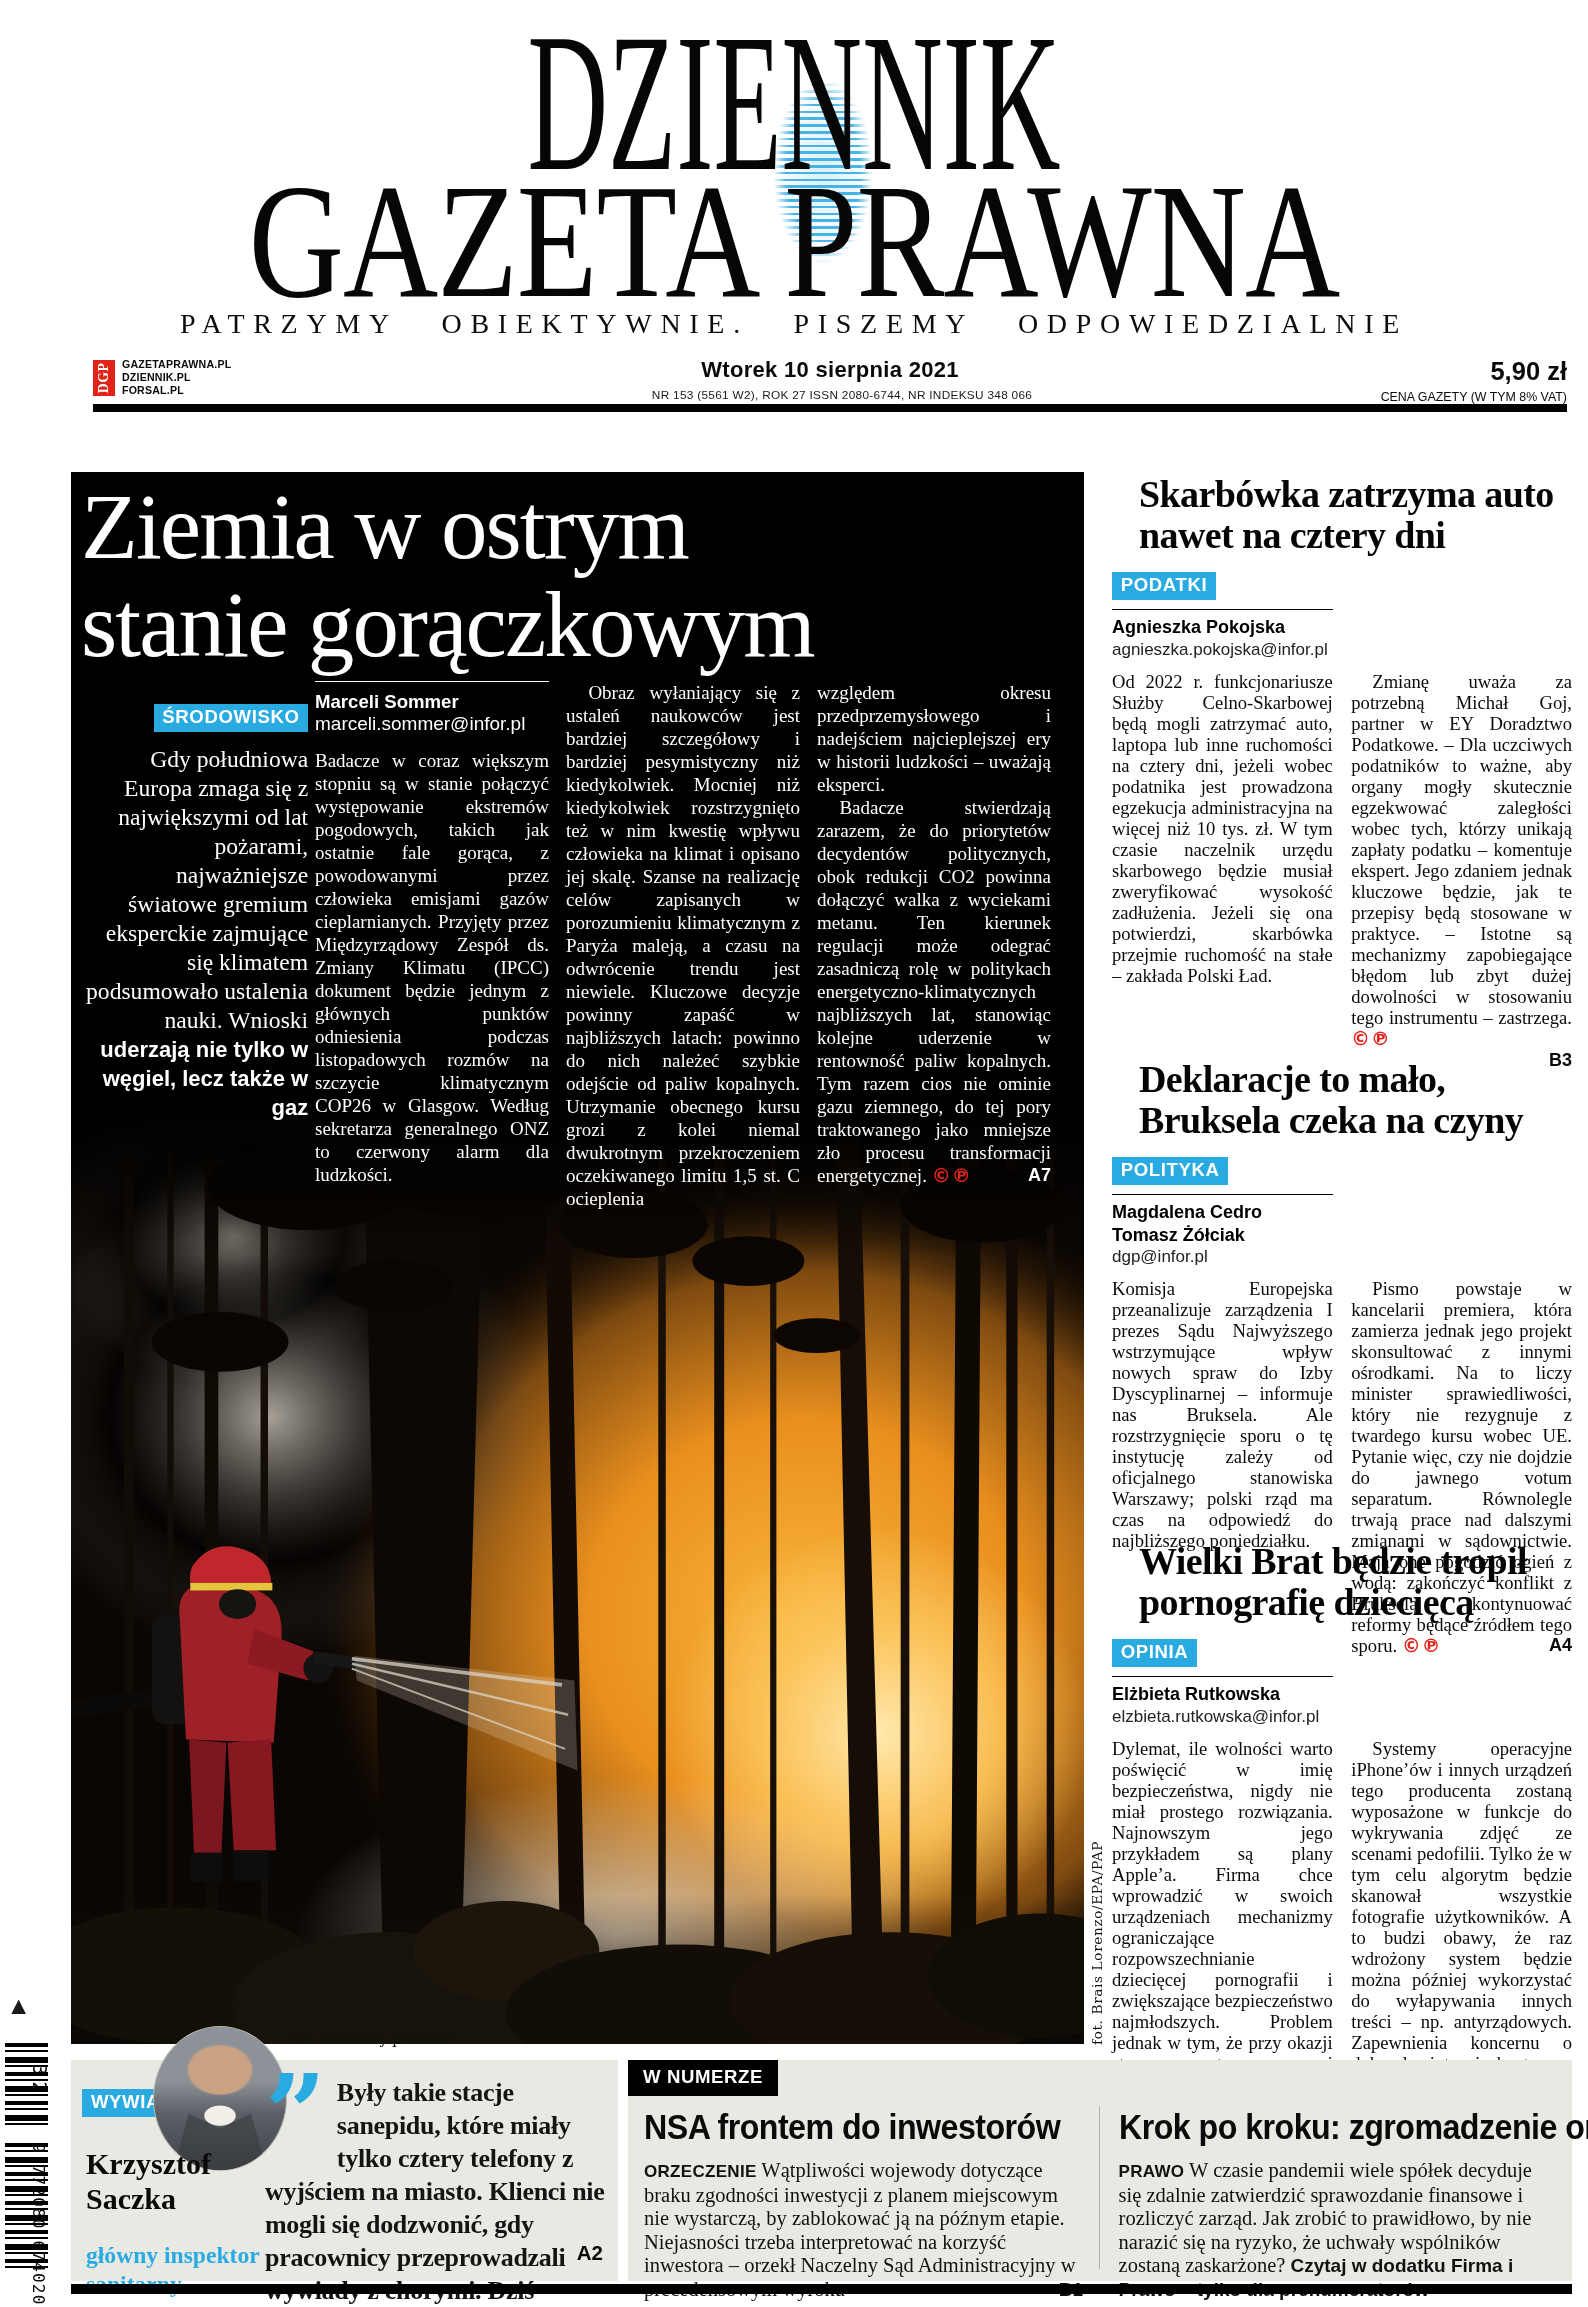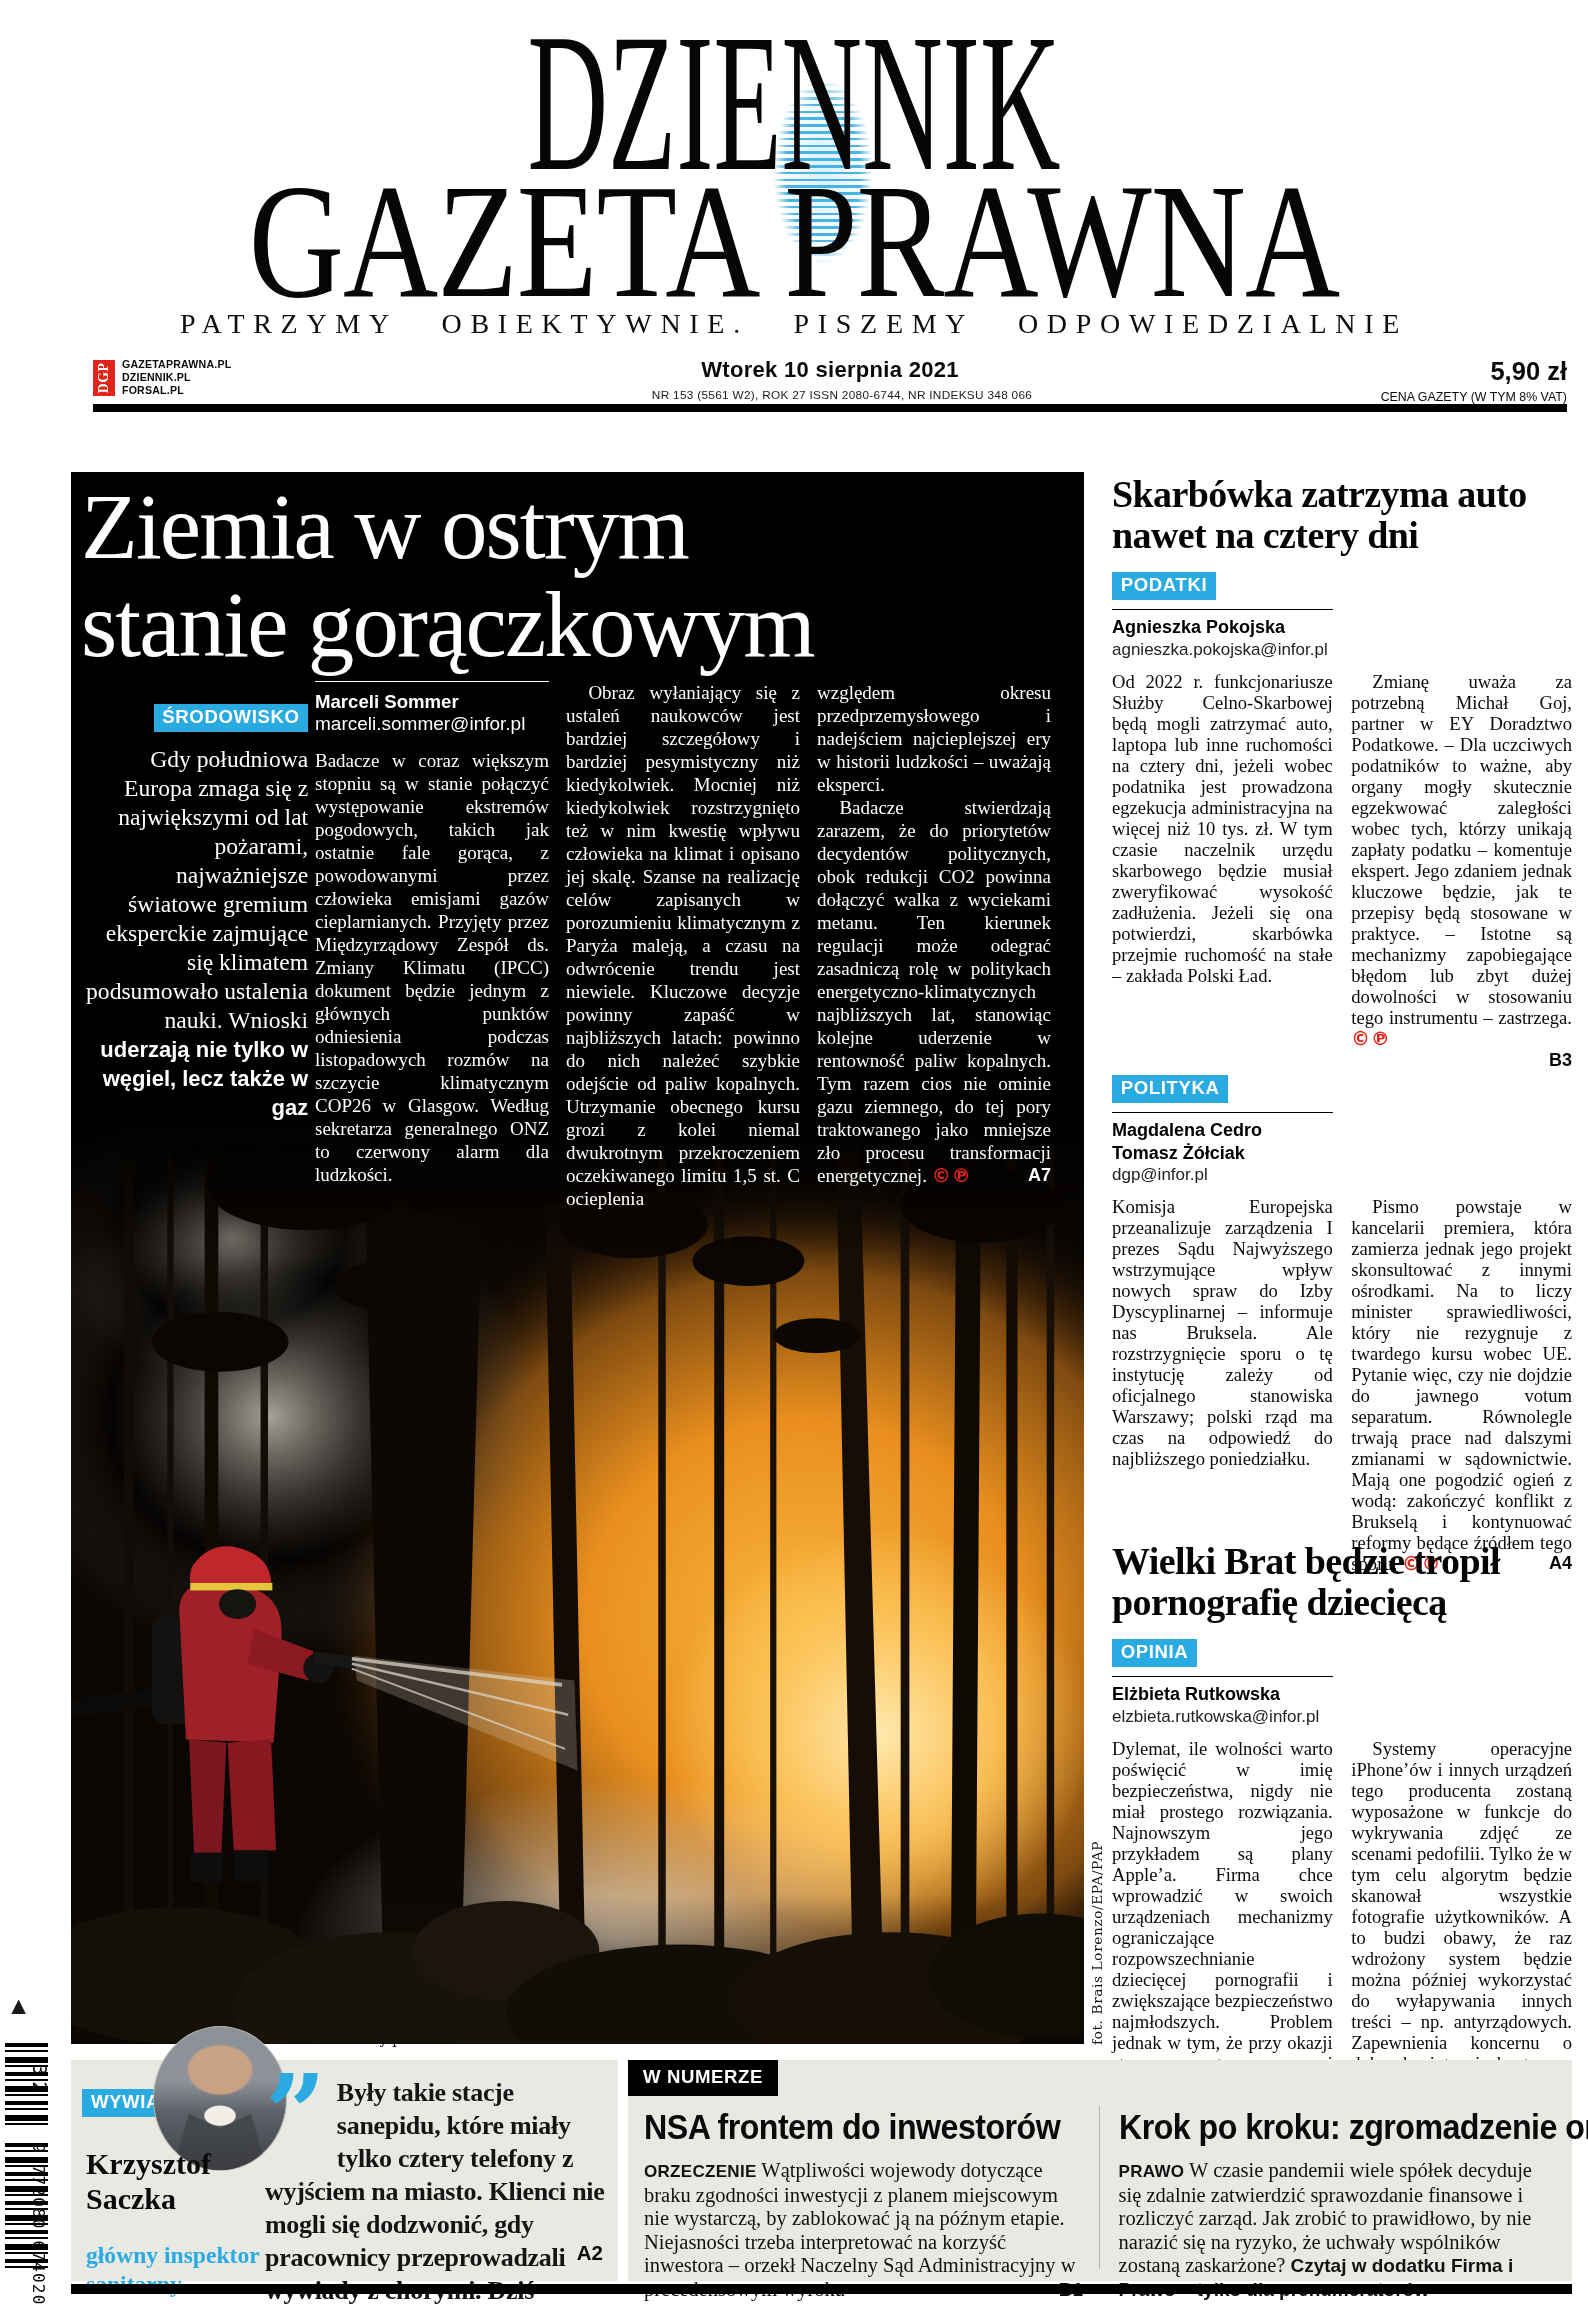--- a/index.html
+++ b/index.html
@@ -48,21 +48,21 @@
   .btxt p{margin:0;}
   .btxt p.ind{text-indent:22.4px;}
   .hero .btxt{margin-top:13.7px;}
   .cp{color:#e2231a;font-family:"DejaVu Sans",sans-serif;font-weight:bold;letter-spacing:1.2px;}
   .pageref{float:right;font-family:"Liberation Sans",sans-serif;font-weight:bold;font-size:18px;}
   .credit-v{position:absolute;left:1089px;top:2045px;transform:rotate(-90deg);transform-origin:left top;
     font-family:"DejaVu Serif",serif;font-size:13.7px;letter-spacing:0.6px;color:#111;white-space:nowrap;}
   
   .rail{position:absolute;left:1112px;top:474px;width:460px;height:1572px;}
   .rart{position:absolute;left:0;width:460px;}
-  .rart .hl{font-weight:bold;font-size:38px;line-height:41px;letter-spacing:-0.6px;color:#050505;}
+  .rart .hl{font-weight:bold;font-size:38px;line-height:41px;letter-spacing:-0.6px;color:#050505;margin-left:27px;}
   .rart .t-tag{margin-top:16px;}
   .rart .rl{border-top:1.2px solid #000;width:221px;margin-top:8.7px;margin-bottom:6.2px;}
   .rart .by-name{color:#000;font-size:18px;line-height:22.4px;}
   .rart .by-mail{color:#222;font-size:17px;line-height:21px;}
   .rcols{display:flex;gap:18.6px;margin-top:11.2px;}
   .rcol{width:221px;font-size:18.6px;line-height:21px;text-align:justify;}
   .rcol p{margin:0;}
   .rcol p.ind{text-indent:21px;}
   
   .panel{position:absolute;top:2060px;height:221px;background:#e9e9e4;}
@@ -282,20 +282,21 @@
             <p>Od 2022 r. funkcjonariusze Służby Celno-Skarbowej będą mogli zatrzymać auto, laptopa lub inne ruchomości na cztery dni, jeżeli wobec podatnika jest prowadzona egzekucja administracyjna na więcej niż 10 tys. zł. W tym czasie naczelnik urzędu skarbowego będzie musiał zweryfikować wysokość zadłużenia. Jeżeli się ona potwierdzi, skarbówka przejmie ruchomość na stałe – zakłada Polski Ład.</p>
           </div>
         <div class="rcol">
             <p class="ind"><span>Zmianę uważa za potrzebną Michał Goj, partner w EY Doradztwo Podatkowe. – Dla uczciwych podatników to ważne, aby organy mogły skutecznie egzekwować zaległości wobec tych, którzy unikają zapłaty podatku – komentuje ekspert. Jego zdaniem jednak kluczowe będzie, jak te przepisy będą stosowane w praktyce. – Istotne są mechanizmy zapobiegające błędom lub zbyt dużej dowolności w stosowaniu tego instrumentu – zastrzega. </span><span class="cp">©℗</span></p>
           <p style="text-align:right;"><span class="pageref" style="float:none;">B3</span></p>
           </div>
       </div>
     </div>
 
     <div class="rart" style="top:585px;">
+      <div class="hl">Deklaracje to mało, Bruksela czeka na czyny</div>
       <span class="t-tag">POLITYKA</span>
       <div class="rl"></div>
       <div class="by-name">Magdalena Cedro</div>
       <div class="by-name">Tomasz Żółciak</div>
       <div class="by-mail">dgp@infor.pl</div>
       <div class="rcols">
         <div class="rcol">
             <p>Komisja Europejska przeanalizuje zarządzenia I prezes Sądu Najwyższego wstrzymujące wpływ nowych spraw do Izby Dyscyplinarnej – informuje nas Bruksela. Ale rozstrzygnięcie sporu o tę instytucję zależy od oficjalnego stanowiska Warszawy; polski rząd ma czas na odpowiedź do najbliższego poniedziałku.</p>
           </div>
         <div class="rcol">

